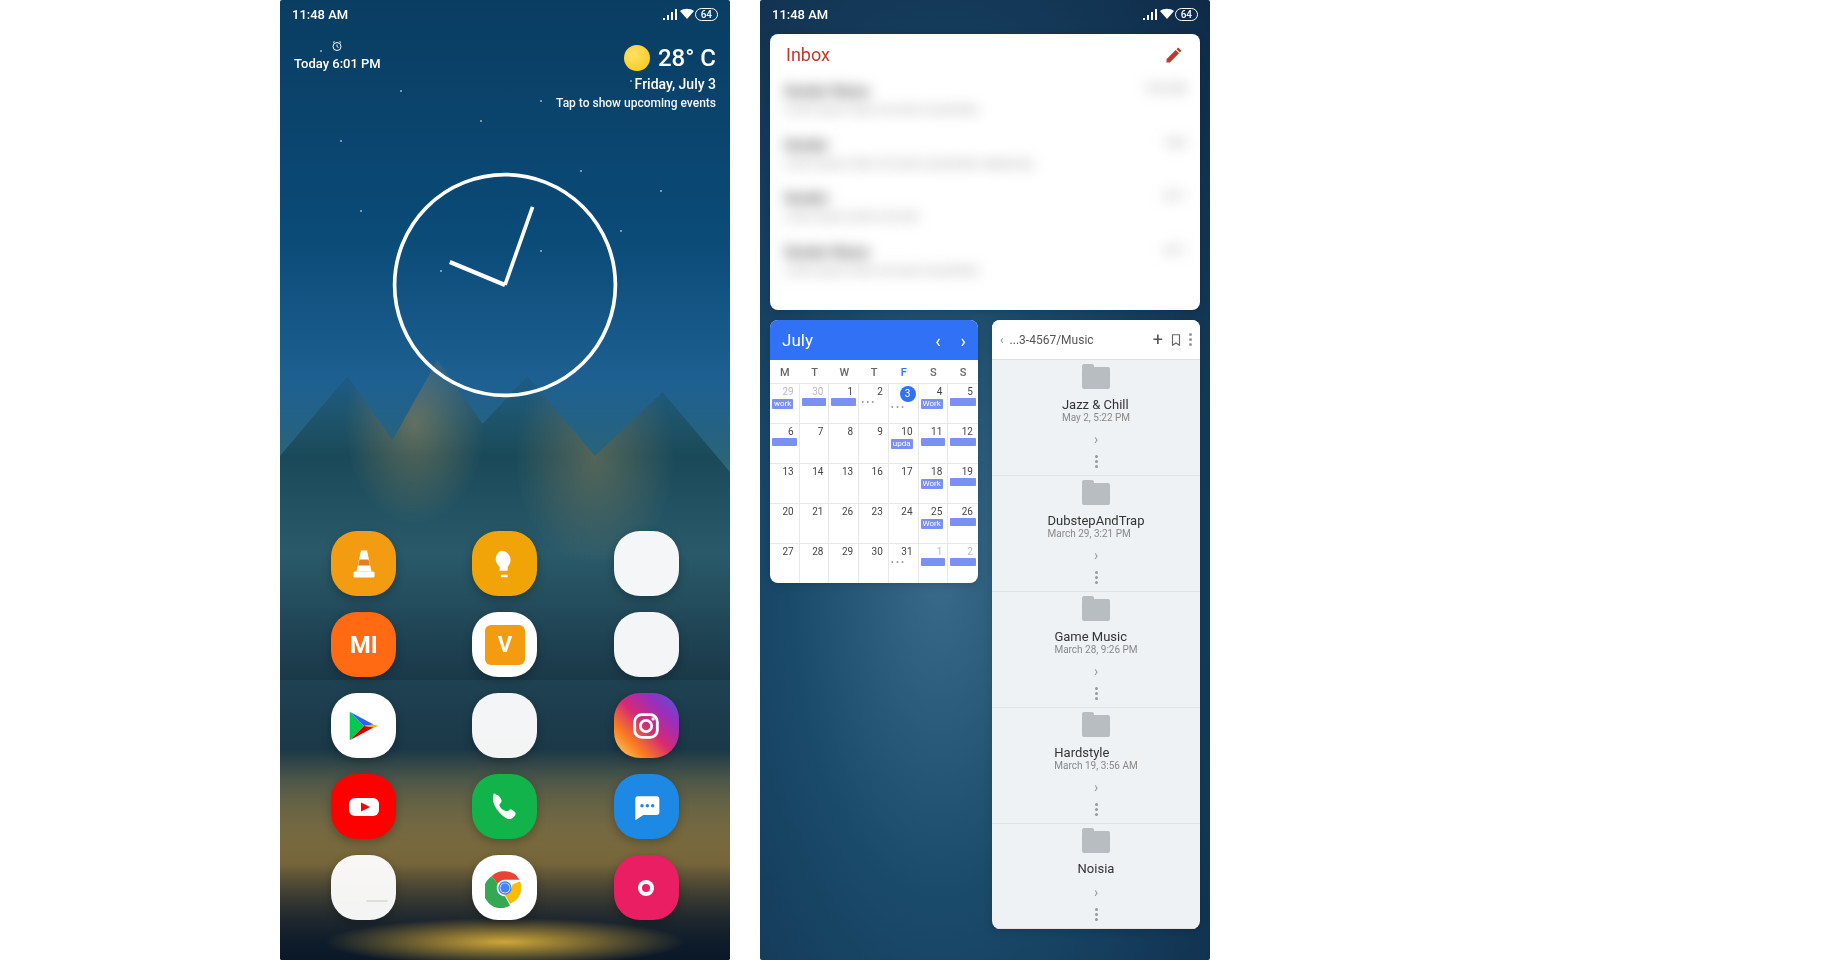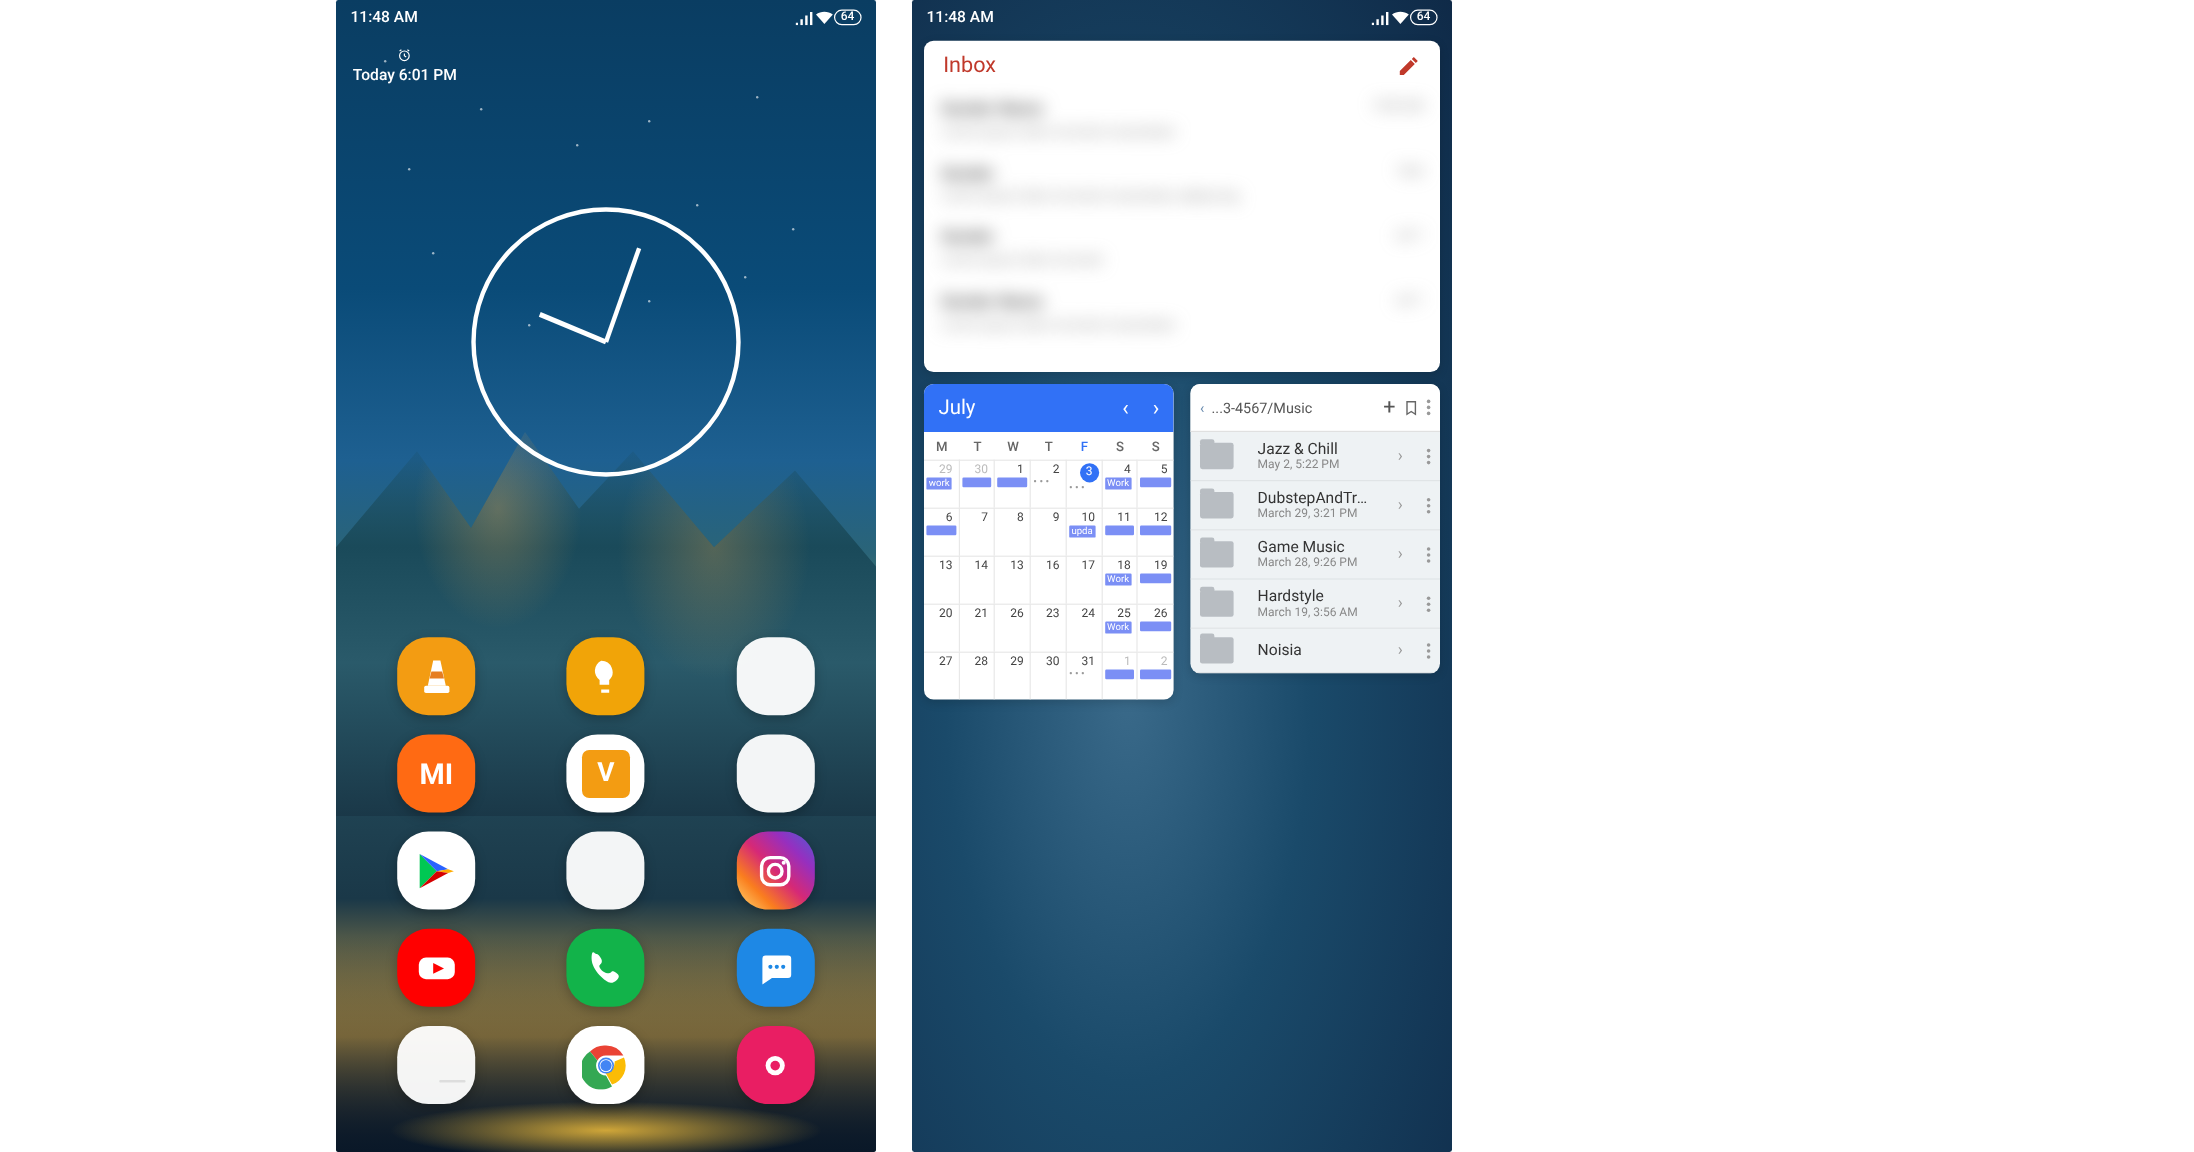--- a/index.html
+++ b/index.html
@@ -54,21 +54,21 @@
     position: absolute; width: 2px; height: 2px; background: rgba(255,255,255,0.6); border-radius: 50%;
   }
   .statusbar {
     position: absolute; top: 0; left: 0; right: 0;
     height: 28px;
     display: flex; align-items: center; justify-content: space-between;
     padding: 0 12px;
     color: #fff; font-size: 13px; font-weight: 500;
     z-index: 50;
   }
-  .status-icons { display: flex; align-items: flex-end; gap: 0; }
+  .status-icons { display: flex; align-items: center; gap: 0; }
   .status-icons svg { display: block; }
   .battery { border: 1px solid #fff; border-radius: 7px; padding: 0 5px; font-size: 10px; }
   .widget-top {
     position: absolute; top: 34px; left: 14px; right: 14px;
     color: #fff; z-index: 10;
     display: flex; justify-content: space-between; align-items: flex-start;
   }
   .clock-digital { font-size: 50px; font-weight: 300; letter-spacing: 1px; }
   .clock-digital b { font-weight: 500; }
   .alarm-row { margin-top: 6px; font-size: 13px; font-weight: 500; display: flex; align-items: center; gap: 4px; flex-direction: column; }
@@ -146,21 +146,21 @@
 
   .files-widget {
     position: absolute; top: 320px; right: 10px;
     width: 208px; background: #eef2f4; border-radius: 8px;
     overflow: hidden; box-shadow: 0 2px 8px rgba(0,0,0,0.15);
     font-size: 12px;
   }
   .files-header { background: #fff; display: flex; align-items: center; padding: 6px 8px; height: 40px; gap: 6px; color: #555; border-bottom: 1px solid #e0e0e0; }
   .files-header .path { flex: 1; font-size: 12px; white-space: nowrap; overflow: hidden; }
   .files-list {}
-  .file-row { display: flex; align-items: center; gap: 20px; padding: 7px 8px; border-bottom: 1px solid #e0e4e6; }
+  .file-row { display: flex; align-items: center; gap: 8px; padding: 7px 20px; border-bottom: 1px solid #e0e4e6; flex-direction: column; }
   .file-icon { width: 28px; height: 22px; background: #b8bdc2; border-radius: 2px; position: relative; }
   .file-icon::before { content: ""; position: absolute; top: -3px; left: 0; width: 12px; height: 4px; background: #b8bdc2; border-radius: 2px 2px 0 0; }
   .file-info { flex: 1; overflow: hidden;}
   .file-name { font-size: 13px; color: #333; white-space: nowrap; overflow: hidden; text-overflow: ellipsis; }
   .file-date { font-size: 10px; color: #888; }
   .file-chev { color: #999; font-size: 14px; }
   .file-more { color: #999; font-size: 14px; line-height: 4px; display: flex; flex-direction: column; gap: 2px; }
   .file-more span { width: 3px; height: 3px; background: #999; border-radius: 50%; }
 </style>
 </head>
@@ -196,20 +196,28 @@
   <div class="widget-top">
     <div>
       <div class="alarm-row">
         <svg width="12" height="12" viewBox="0 0 24 24">
             <circle cx="12" cy="13" r="8" fill="none" stroke="#fff" stroke-width="2"></circle>
             <path stroke="#fff" stroke-width="2" d="M12 9v4l3 2M4 5l3-2M20 5l-3-2"></path>
           </svg>
         <span>Today 6:01 PM</span>
       </div>
     </div>
+    <div class="weather-block">
+      <div class="weather-top">
+        <div class="sun"></div>
+        <span class="temp">28° C</span>
+      </div>
+      <div class="date-line">Friday, July 3</div>
+      <div class="events-hint">Tap to show upcoming events</div>
+    </div>
   </div>
   <div class="analog-clock">
     <svg viewBox="0 0 100 100">
       <circle cx="50" cy="50" r="48" fill="none" stroke="#fff" stroke-width="1.6"></circle>
       <line x1="50" y1="50" x2="26" y2="40" stroke="#fff" stroke-width="1.8"></line>
       <line x1="50" y1="50" x2="62" y2="16" stroke="#fff" stroke-width="1.6"></line>
     </svg>
   </div>
   <div class="app-grid">
 

